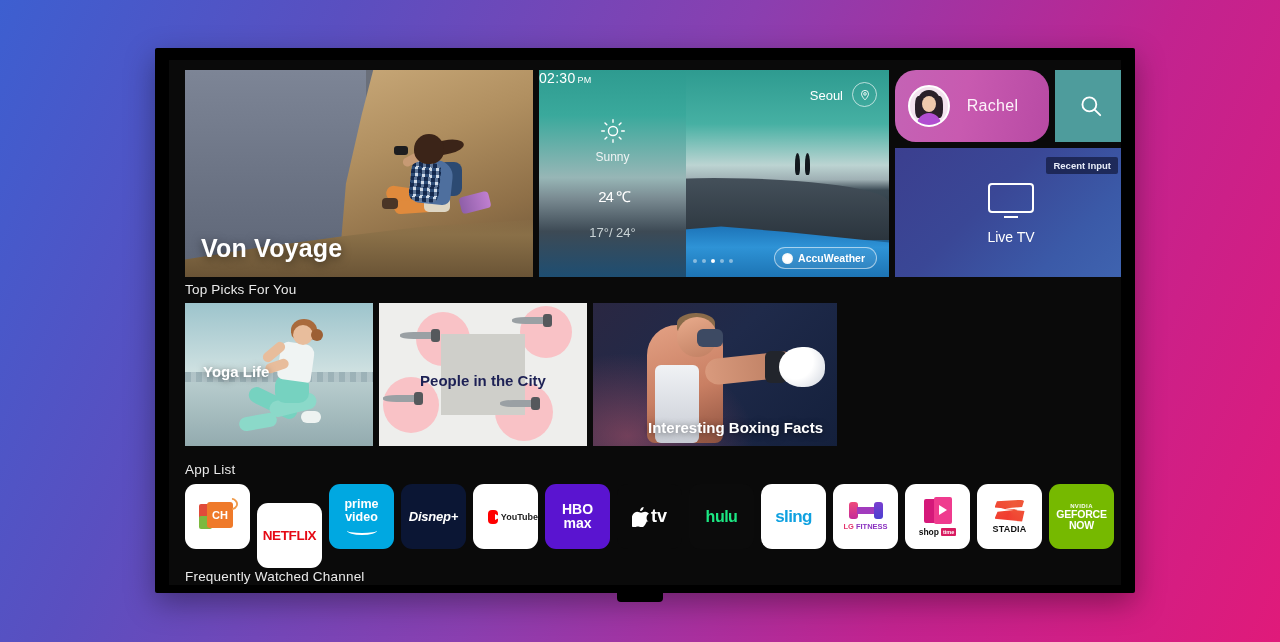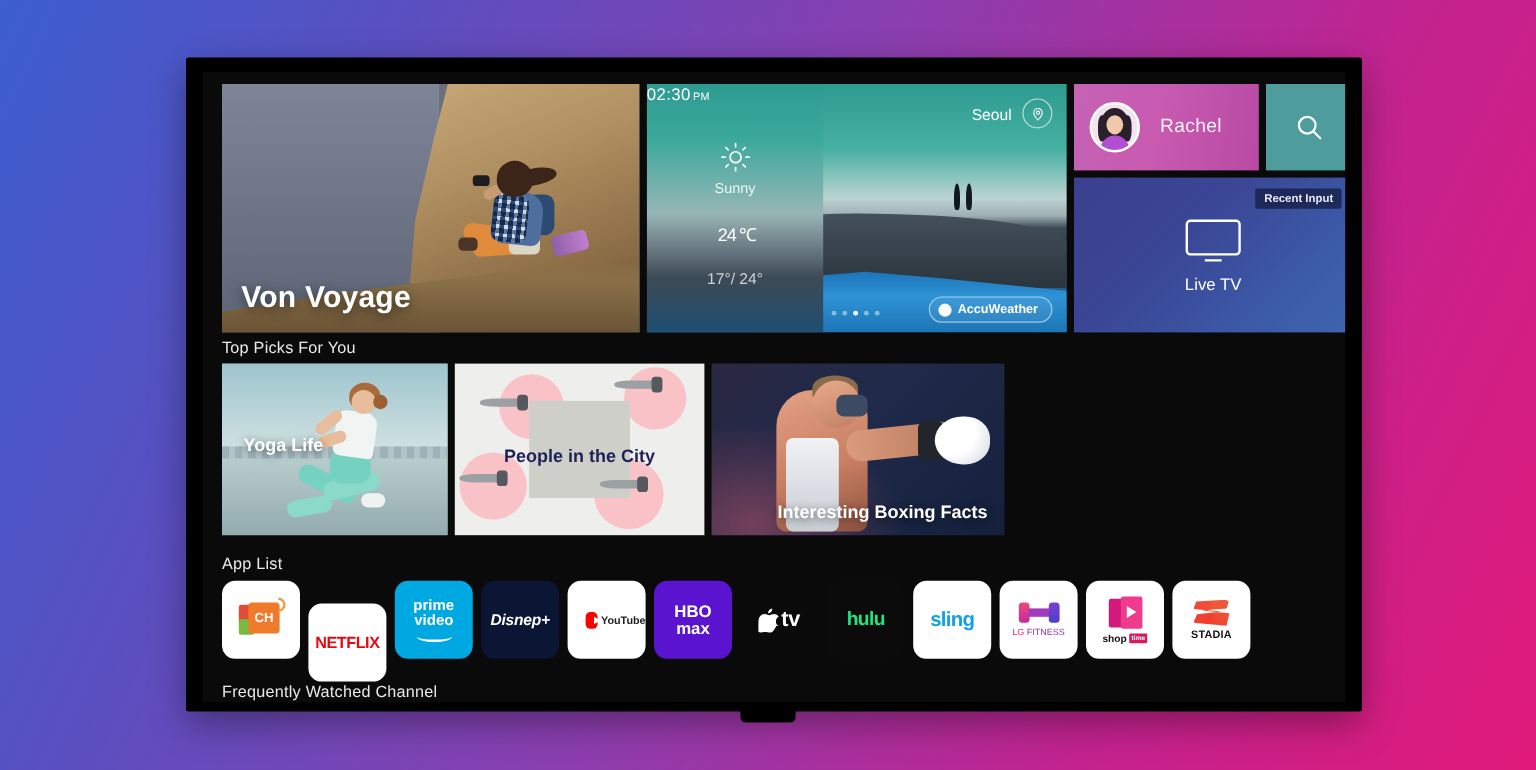--- a/index.html
+++ b/index.html
@@ -163,21 +163,21 @@
   }
   .w-badge .sun { width: 11px; height: 11px; border-radius: 50%;
     background: radial-gradient(circle,#fff 45%, #d9e6ea 100%); }
 
   
   .right-col { width: 232px; height: 100%; display: flex; flex-direction: column; gap: 6px; }
   .rc-top { display: flex; gap: 6px; height: 72px; }
   .profile-tile {
     flex: 1; position: relative;
     background: linear-gradient(100deg,#c463b5 0%, #c85ab0 45%, #b84aa4 100%);
-    display: flex; align-items: center;
+    display: flex; align-items: center; border-radius: 21px;
   }
   .avatar {
     width: 42px; height: 42px; border-radius: 50%; margin-left: 13px;
     background: #f3e3ee; border: 2px solid #fff; position: relative; overflow: hidden;
   }
   .av-hair { position:absolute; left:7px; top:3px; width:24px; height:28px;
     background:#2b2029; border-radius:50% 50% 30% 30%; }
   .av-face { position:absolute; left:12px; top:9px; width:14px; height:16px;
     background:#f0c9ad; border-radius:50%; }
   .av-hair2 { position:absolute; left:5px; top:9px; width:8px; height:22px; background:#2b2029; border-radius:40%; }
@@ -330,21 +330,21 @@
   .a-hbo { background:#5a14d0; color:#fff; flex-direction:column; font-weight:700; font-size:14px; line-height:.95; }
   .a-appletv { background:#0a0a0a; color:#fff; font-size:18px; font-weight:600; display:flex; gap:2px; align-items:center; }
   .a-hulu { background:#0b0b0b; color:#1ce783; font-size:16px; font-weight:800; letter-spacing:-.5px; }
   .a-sling { background:#fff; color:#0fa1e0; font-size:17px; font-weight:800; letter-spacing:-.6px; position:relative; }
   .a-lgfit { background:#fff; flex-direction:column; gap:3px; }
   .lg-bell { width:34px; height:17px; position:relative; }
   .lg-bell .lw { position:absolute; top:0; width:9px; height:17px; border-radius:3px; }
   .lg-bell .lw.l { left:0; background:linear-gradient(180deg,#ef4a7b,#c42a9a); }
   .lg-bell .lw.r { right:0; background:linear-gradient(180deg,#7a3fd0,#4a3fd0); }
   .lg-bell .lbar { position:absolute; left:8px; top:5px; width:18px; height:7px; background:#a13bbd; }
-  .lg-txt { font-size:7.5px; font-weight:400; }
+  .lg-txt { font-size:7.5px; font-weight:700; }
   .lg-txt .a { color:#e4326d; } .lg-txt .b { color:#8b33c0; }
   .a-shop { background:#fff; flex-direction:column; }
   .shop-bag { width:28px; height:28px; position:relative; }
   .shop-bag .sb1 { position:absolute; left:0; top:2px; width:14px; height:24px; background:#d5197a; border-radius:2px; }
   .shop-bag .sb2 { position:absolute; left:10px; top:0; width:18px; height:27px; background:#ef3b8e; border-radius:2px;
       display:flex; align-items:center; justify-content:center; }
   .shop-bag .sb2::after { content:""; border-left:8px solid #fff; border-top:5px solid transparent; border-bottom:5px solid transparent; }
   .shop-txt { font-size:8.5px; font-weight:800; color:#111; display:flex; align-items:center; gap:2px; margin-top:2px; }
   .shop-txt i { background:#d81b60; color:#fff; font-style:normal; font-size:5.5px; padding:1px 2px; border-radius:1px; }
   .a-stadia { background:#fff; flex-direction:column; gap:2px; }
@@ -610,19 +610,24 @@
           <span>shop</span>
           <i>time</i>
         </span>
       </div>
 
       <div class="app a-stadia">
         <span class="stadia-s"></span>
         <span class="stadia-t">STADIA</span>
       </div>
 
+      <div class="app a-gfn">
+        <span class="gfn-n">NVIDIA</span>
+        <span class="gfn-t">GEFORCE</span>
+        <span class="gfn-t">NOW</span>
+      </div>
 
     </div>
 
     <div class="sec-title" id="freq-title">Frequently Watched Channel</div>
 
   </div>
 </div>
 
 </body></html>

